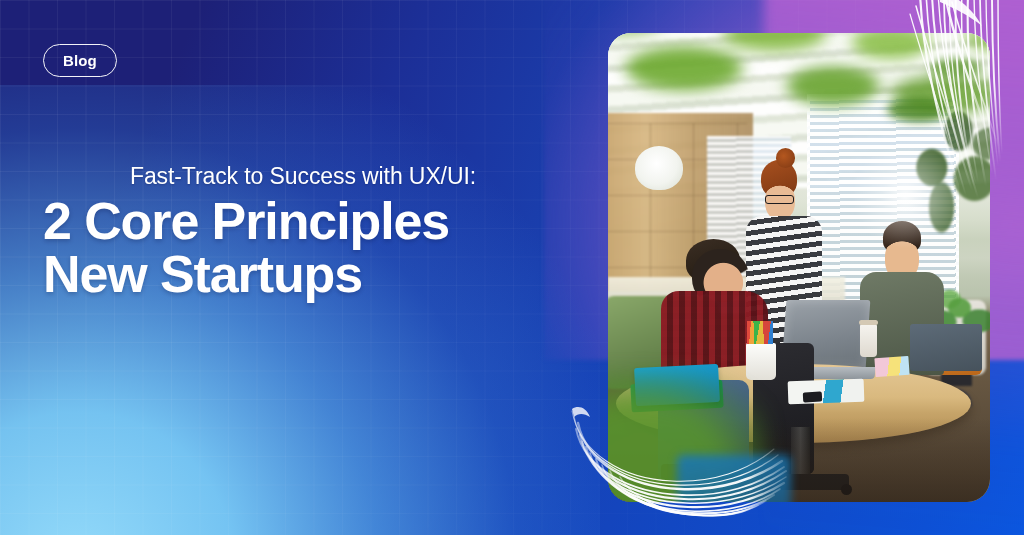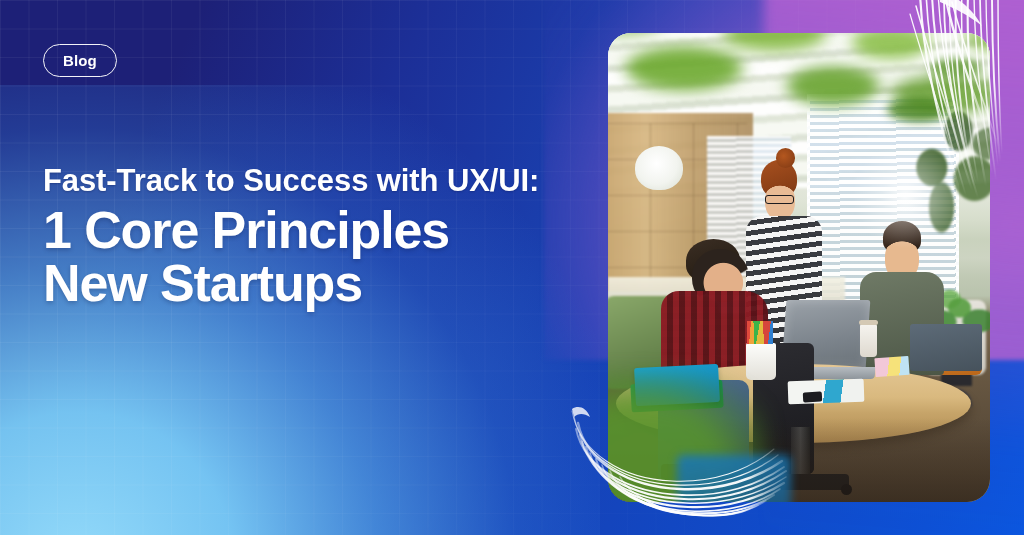--- a/index.html
+++ b/index.html
@@ -45,23 +45,24 @@
     display:flex; align-items:center; justify-content:flex-start;
     border:1.6px solid rgba(255,255,255,.95);
     border-radius:999px;
     color:#fff; font-size:15px; font-weight:700; letter-spacing:.1px;
     line-height:1;
   }
 
   
   .copy{ position:absolute; left:43px; top:164px; width:520px; }
   .eyebrow{
-    color:#ffffff; font-size:31px; font-weight:700; letter-spacing:-.1px;
+    color:#ffffff; font-size:23px; font-weight:400; letter-spacing:-.1px;
     line-height:1.12; white-space:nowrap;
     text-shadow:0 1px 2px rgba(6,14,60,.28);
+    text-align:center;
   }
   .headline{
     margin-top:5px;
     color:#ffffff; font-size:52px; font-weight:700; line-height:53px;
     letter-spacing:-1.1px;
     text-shadow:0 2px 4px rgba(6,14,60,.25);
   }
   .headline .ln{ display:block; white-space:nowrap; }
 
   
@@ -415,21 +416,21 @@
   <div class="bg-purple2"></div>
   <div class="bg-grid"></div>
 
   <div class="badge">
     <span>Blog</span>
   </div>
 
   <div class="copy">
     <div class="eyebrow">Fast-Track to Success with UX/UI:</div>
     <div class="headline">
-      <span class="ln">1 Core Principles</span>
+      <span class="ln">2 Core Principles</span>
       <span class="ln">New Startups</span>
     </div>
   </div>
 
   <div class="photo">
     <div class="ph-layer ph-room"></div>
     <div class="beams"></div>
     <div class="lockers"></div>
     <div class="lamp"></div>
     <div class="window2"></div>

